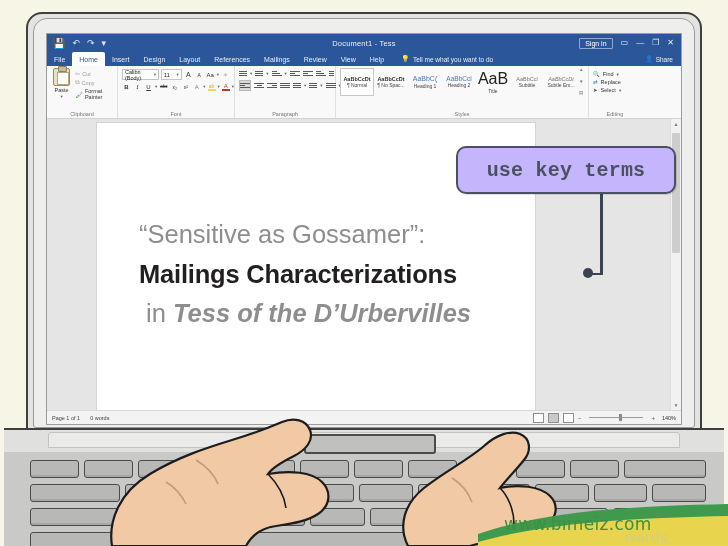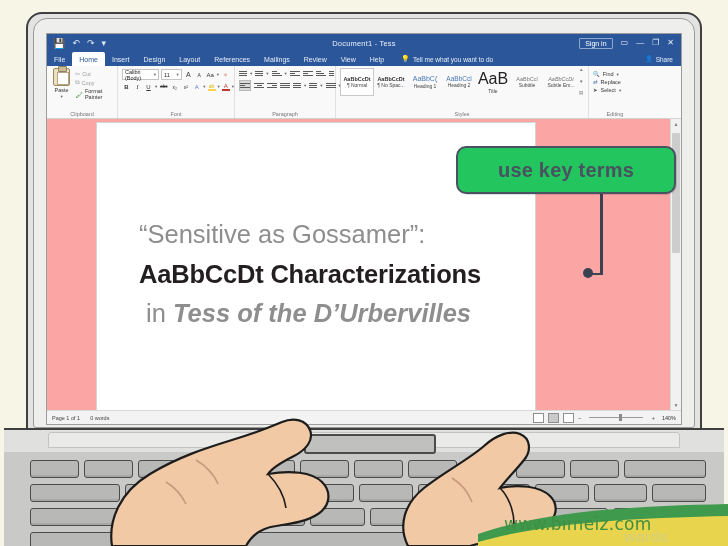--- a/index.html
+++ b/index.html
@@ -147,21 +147,21 @@
   .style-prev{font-size:6px;line-height:1.1;color:#333;white-space:nowrap;}
   .style-name{font-size:5px;color:#444;white-space:nowrap;overflow:hidden;max-width:31px;text-align:center;}
   .gallery-scroll{display:flex;flex-direction:column;justify-content:space-between;padding-left:1px;}
   .gallery-scroll span{font-size:4.5px;color:#777;line-height:1;}
 
   
   .edit-row{display:flex;align-items:center;gap:3px;font-size:5.5px;color:#333;padding:1px 0;}
 
   
   .doc-area{
-    flex:1;background:#fca5a5;position:relative;overflow:hidden;display:flex;
+    flex:1;background:#e5e5e5;position:relative;overflow:hidden;display:flex;
     justify-content:center;
   }
   .page{
     position:absolute;left:50px;top:4px;width:438px;bottom:-40px;background:#fff;
     box-shadow:0 0 0 1px #d3d3d3;
   }
   .doc-text{
     position:absolute;left:42px;top:92px;right:18px;
     font-family:"Liberation Sans",sans-serif;
   }
@@ -197,23 +197,24 @@
     width:62px;height:8px;display:flex;align-items:center;position:relative;
   }
   .zoom-slider .track{position:absolute;left:4px;right:4px;height:1px;background:#9b9b9b;}
   .zoom-slider .knob{position:absolute;left:34px;width:3px;height:7px;background:#8a8a8a;}
   .zoom-pm{font-size:6px;color:#555;}
   .zoom-pct{font-size:5.5px;color:#333;min-width:17px;text-align:right;}
 
   
   .callout{
     position:absolute;left:456px;top:146px;width:216px;height:44px;
-    background:#22c55e;border:2px solid #4a5160;border-radius:10px;
+    background:#c4b5fd;border:2px solid #4a5160;border-radius:10px;
     display:flex;align-items:center;justify-content:center;z-index:40;
     box-shadow:1px 1px 0 rgba(0,0,0,.12);
+    font-family:Liberation Mono, monospace;
   }
   .callout-text{
     font-size:20px;font-weight:700;color:#4a5160;letter-spacing:.2px;white-space:nowrap;
   }
   .callout-line{position:absolute;z-index:39;}
   .cl-vert{left:600px;top:190px;width:2.5px;height:85px;background:#3b4252;}
   .cl-horz{left:589px;top:272.5px;width:14px;height:2.5px;background:#3b4252;}
   .cl-dot{
     left:583px;top:268px;width:10px;height:10px;border-radius:50%;background:#3b4252;
   }
@@ -533,21 +534,21 @@
             </div>
           </div>
           <div class="rgroup-label">Editing</div>
         </div>
       </div>
 
       <div class="doc-area">
         <div class="page">
           <div class="doc-text">
             <div class="doc-line l1">“Sensitive as Gossamer”:</div>
-            <div class="doc-line l2">AaBbCcDt Characterizations</div>
+            <div class="doc-line l2">Mailings Characterizations</div>
             <div class="doc-line l3"><span>in </span><em>Tess of the D’Urbervilles</em></div>
           </div>
         </div>
         <div class="doc-scrollbar">
           <div class="sb-arrow up">▲</div>
           <div class="thumb"></div>
           <div class="sb-arrow down">▼</div>
         </div>
       </div>
 

